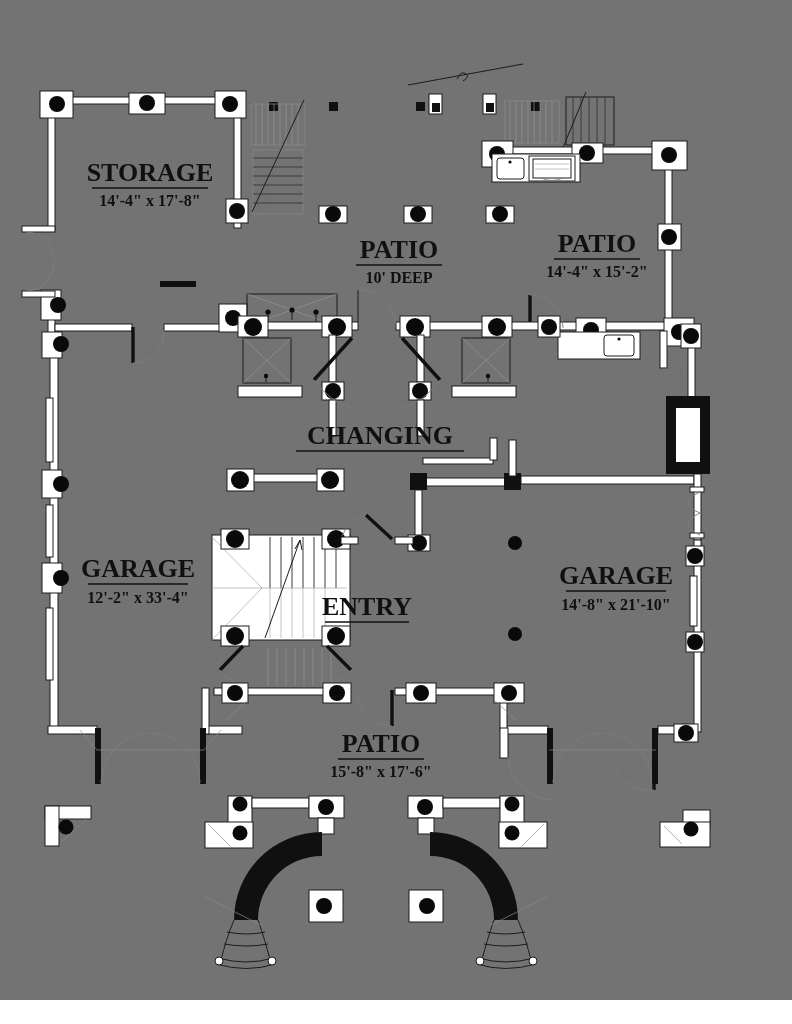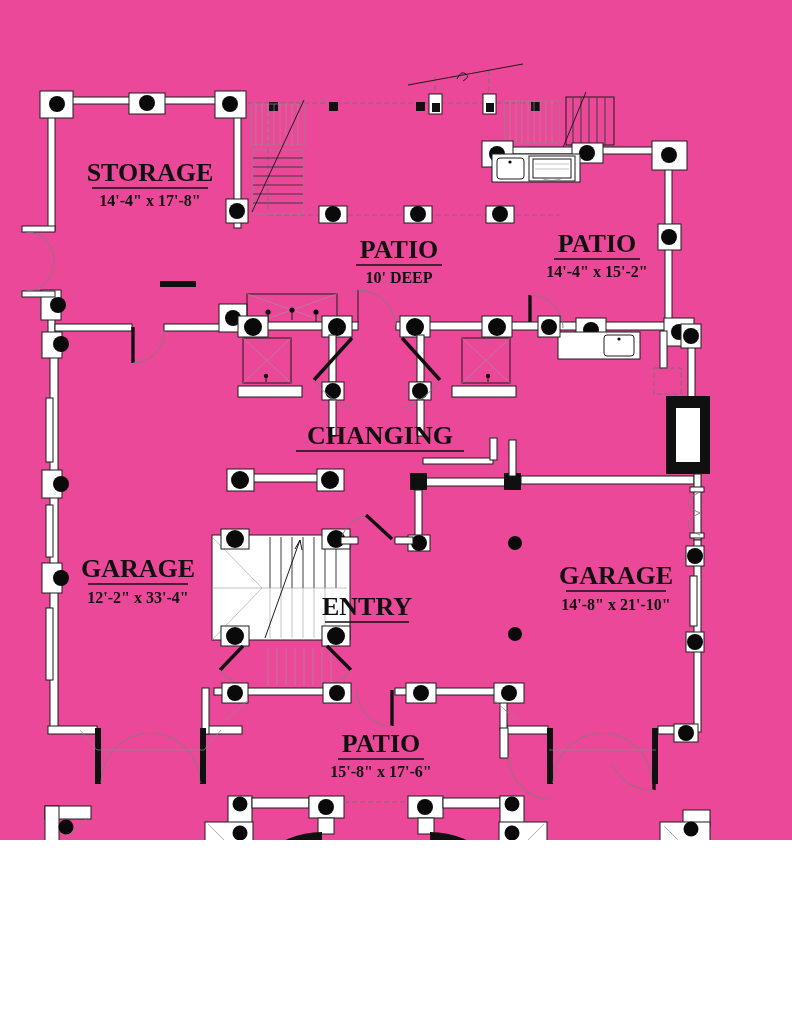--- a/index.html
+++ b/index.html
@@ -1,16 +1,16 @@
 <!DOCTYPE html>
 <html><head>
 <meta charset="utf-8">
 <style>
   html,body{margin:0;padding:0;background:#ffffff;}
-  .page{width:792px;height:840px;background:#ec4899;position:relative;overflow:hidden;}
+  .page{width:792px;height:1000px;background:#737373;position:relative;overflow:hidden;}
   svg{display:block;}
   
   .w    { fill:#ffffff; stroke:#1c1c1c; stroke-width:1; }
   .wl   { fill:none;    stroke:#1c1c1c; stroke-width:1; }
   .b    { fill:#101010; stroke:none; }
   .thin { fill:none; stroke:#8a8a8a; stroke-width:.7; }
   .dash { fill:none; stroke:#6f6f6f; stroke-width:.8; stroke-dasharray:5 3; }
   .hl   { stroke:#9a9a9a; stroke-width:.6; }
   .tread{ stroke:#3c3c3c; stroke-width:1; }
   .dot  { fill:#0a0a0a; stroke:none; }

